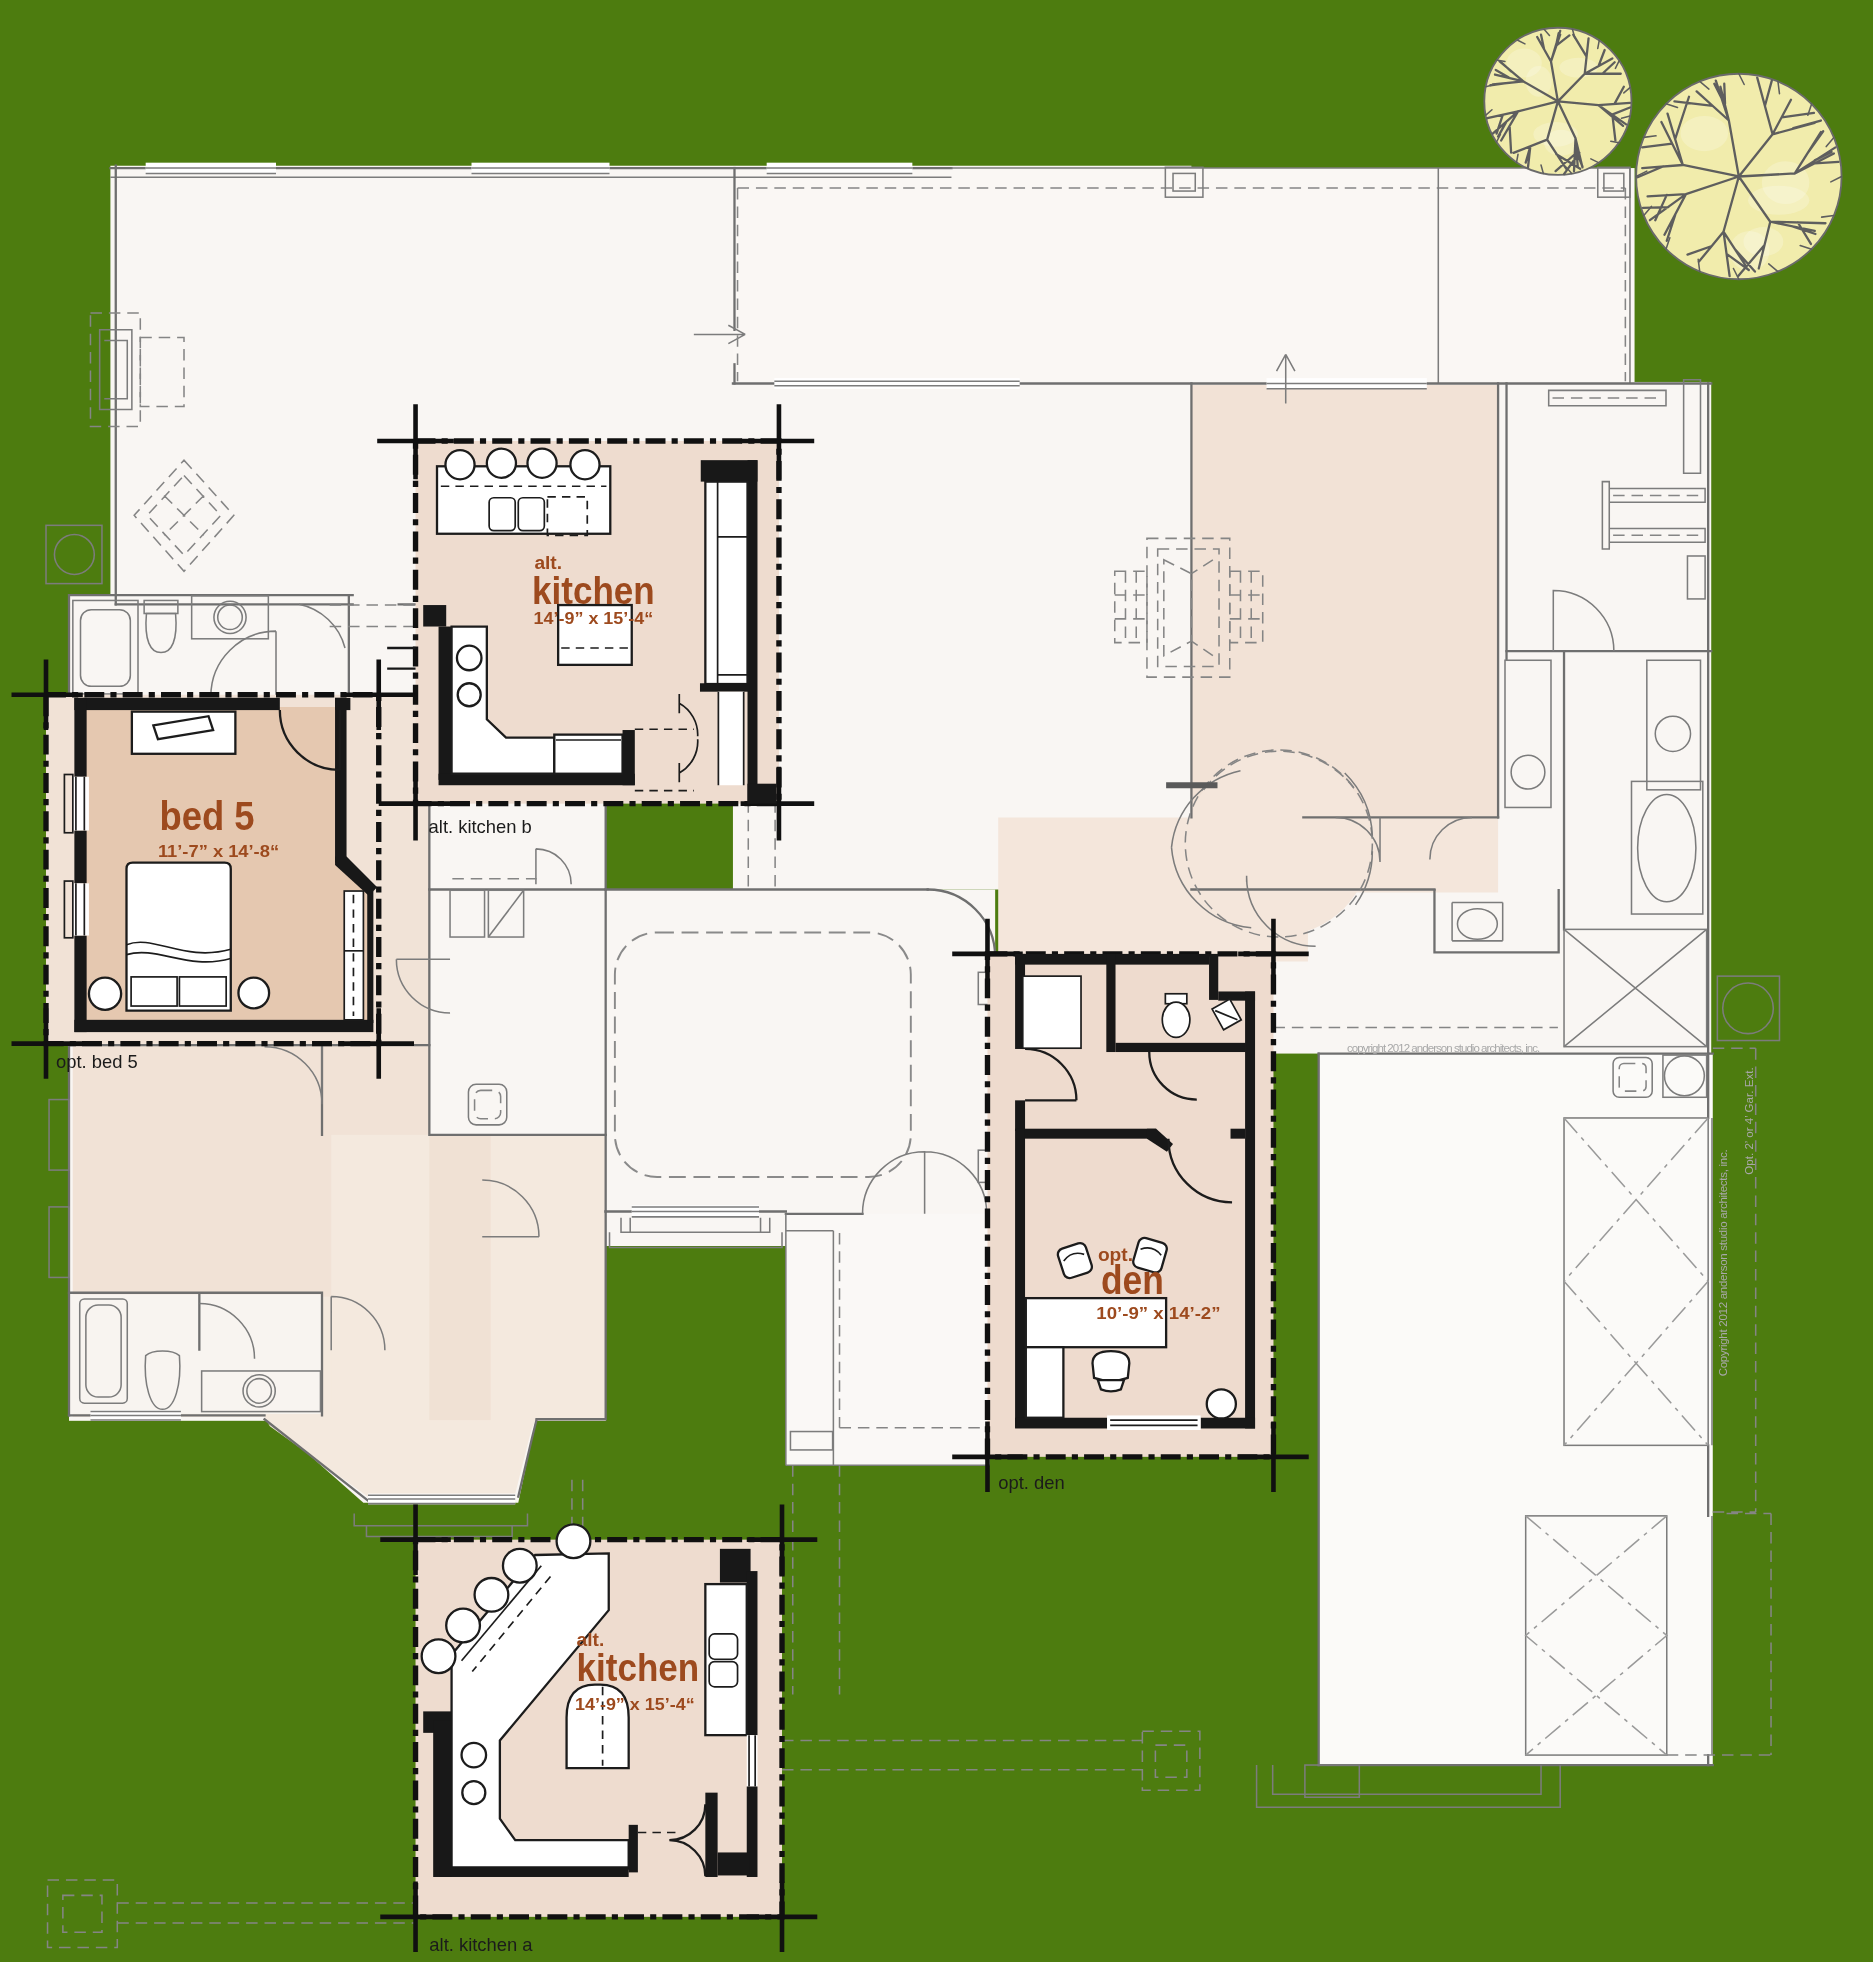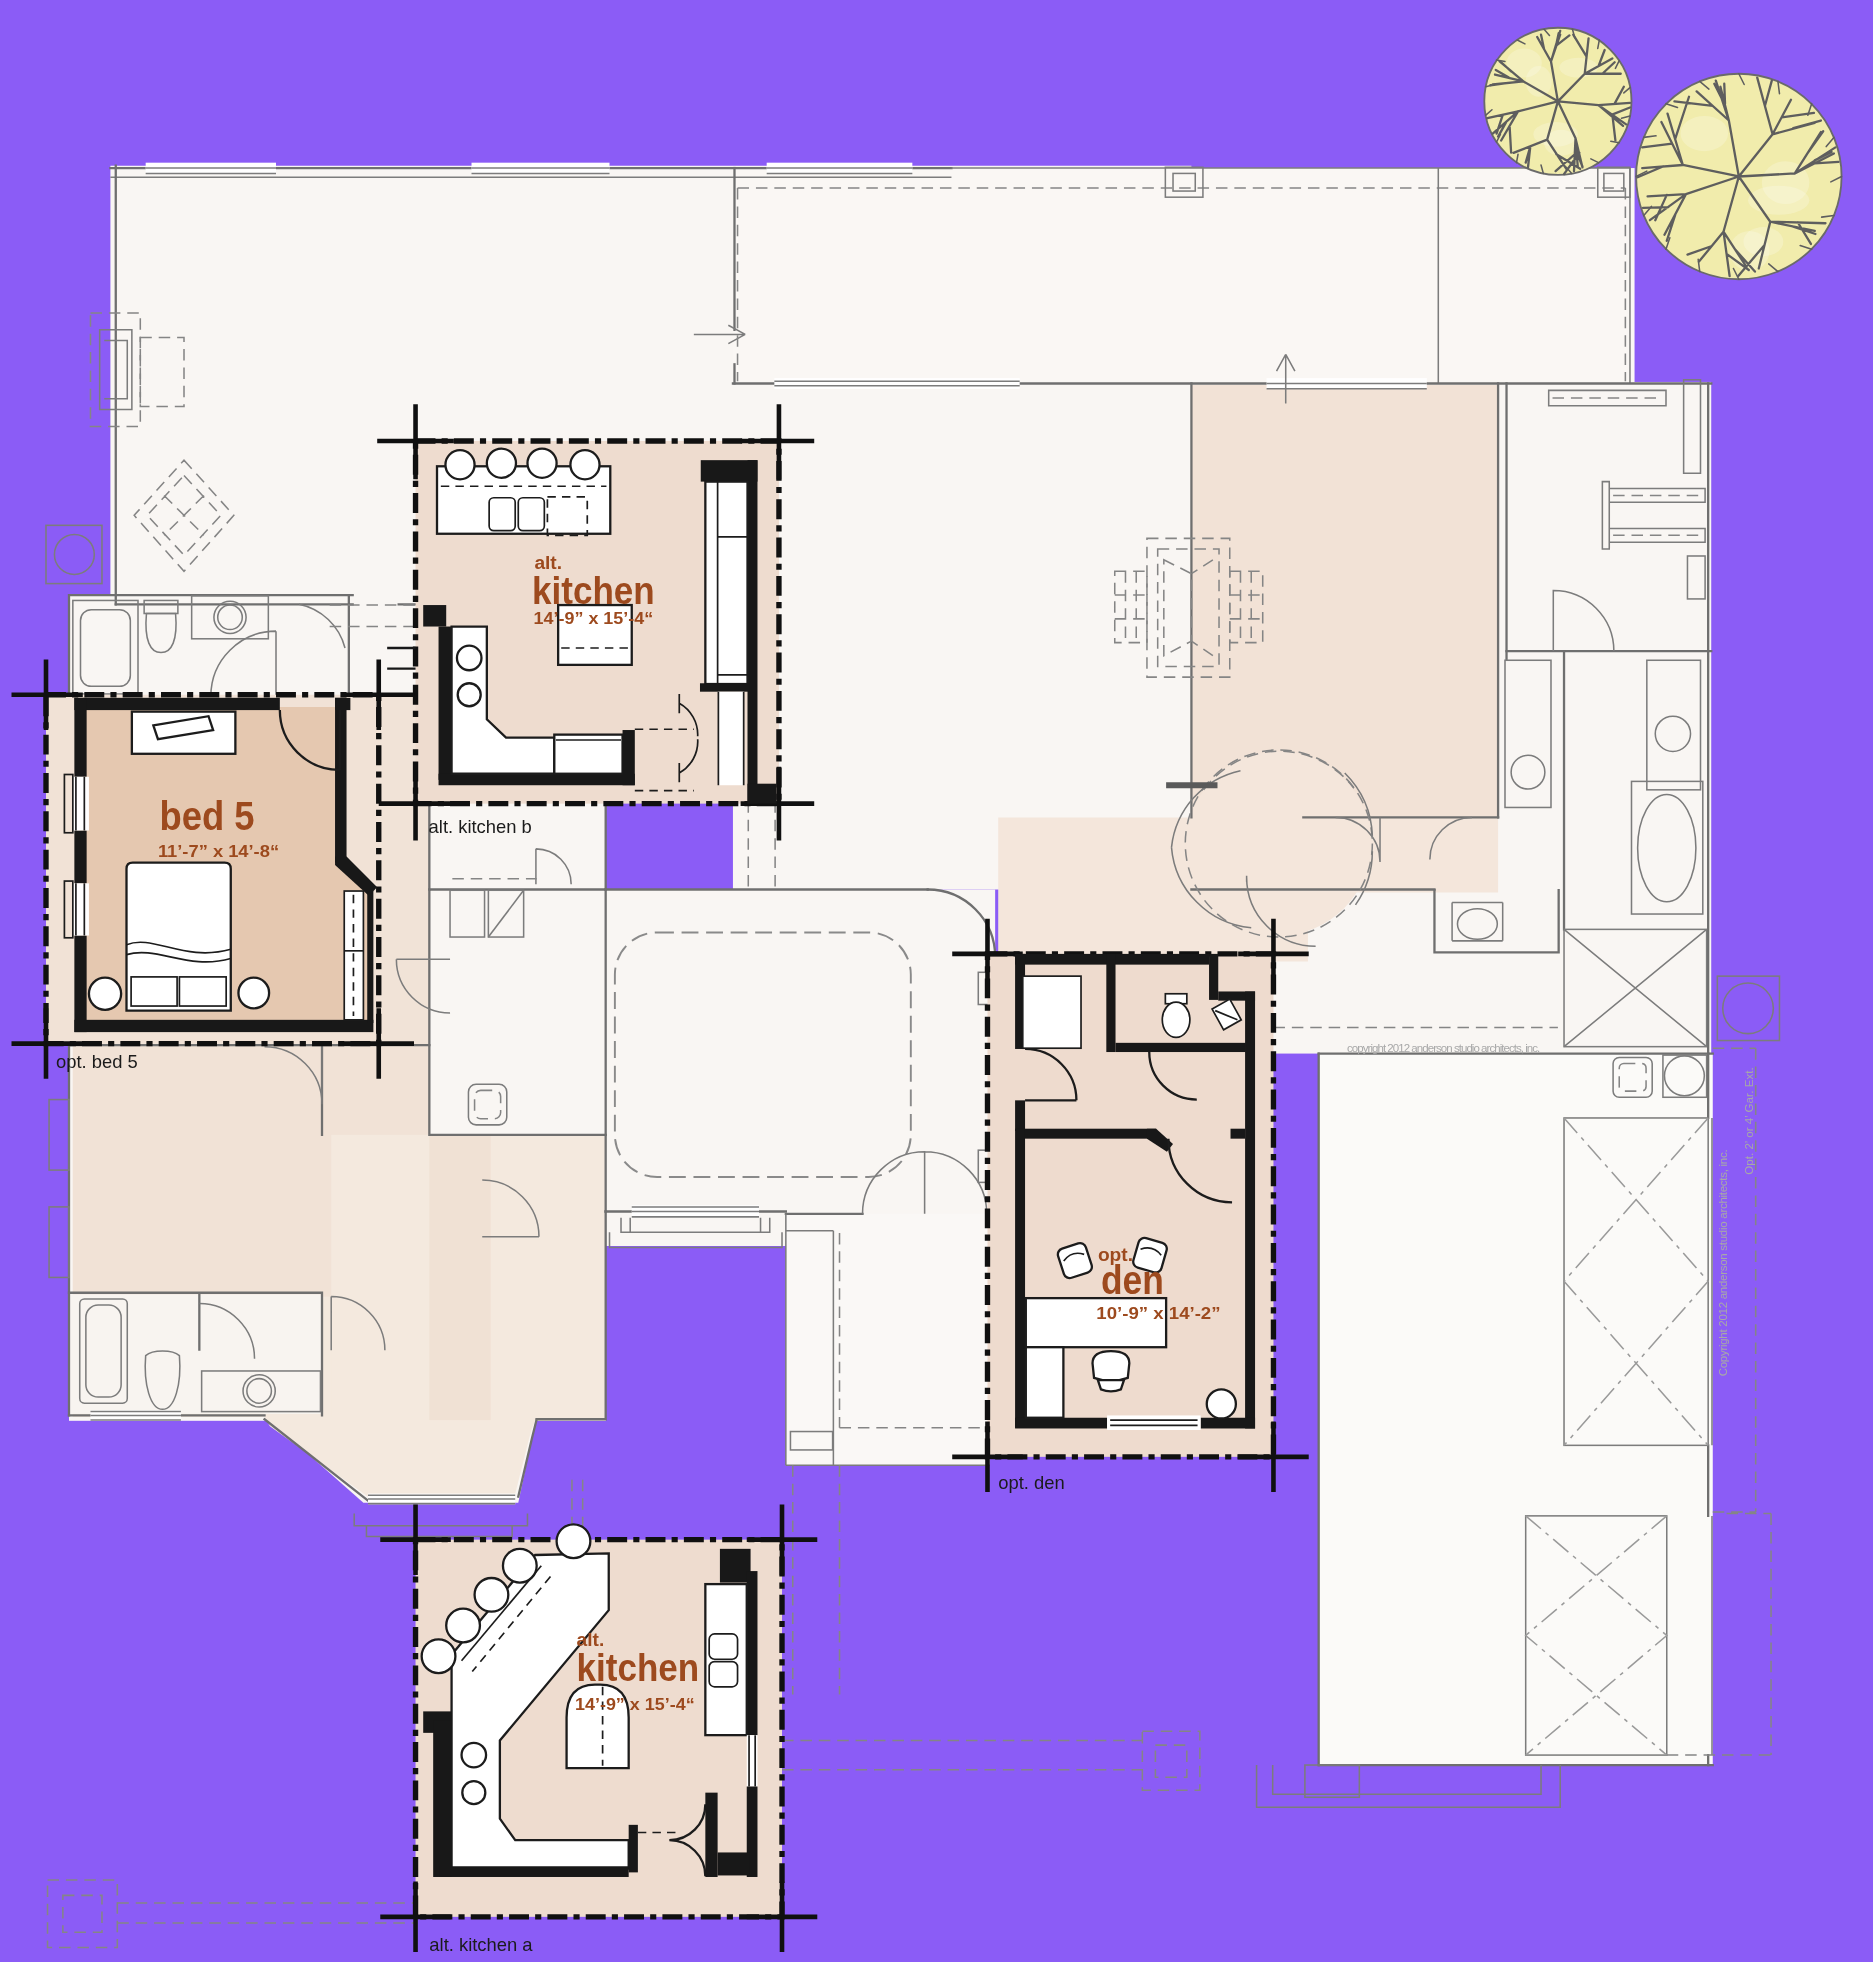--- a/index.html
+++ b/index.html
@@ -1,16 +1,16 @@
 <!DOCTYPE html>
 <html style="font-size:12.3px"><head>
 <meta charset="utf-8">
 <style>
 html,body{margin:0;padding:0;background:#ffffff;}
-.page{position:relative;width:1873px;height:1963px;background:#8b5cf6;font-family:"Liberation Sans",sans-serif;overflow:hidden;}
+.page{position:relative;width:1873px;height:1963px;background:#4d7c0f;font-family:"Liberation Sans",sans-serif;overflow:hidden;}
 svg{position:absolute;top:0;left:0;}
 .w{stroke:#6f6f6f;stroke-width:3;fill:none;stroke-linecap:square;}
 .w2{stroke:#7c7c7c;stroke-width:2;fill:none;}
 .dsh{stroke:#858585;stroke-width:2;fill:none;stroke-dasharray:15 9;}
 .dd{stroke:#8a8a8a;stroke-width:2.5;fill:none;stroke-dasharray:22 10;}
 .gx{stroke:#9a9a9a;stroke-width:2;fill:none;stroke-dasharray:26 8 5 8;}
 .blk{fill:#181818;stroke:none;}
 .bw3{stroke:#181818;stroke-width:3;fill:none;}
 .bw8{stroke:#181818;stroke-width:8;fill:none;}
 .bord{stroke:#101010;stroke-width:7;fill:none;stroke-dasharray:26 8 8 8;}

